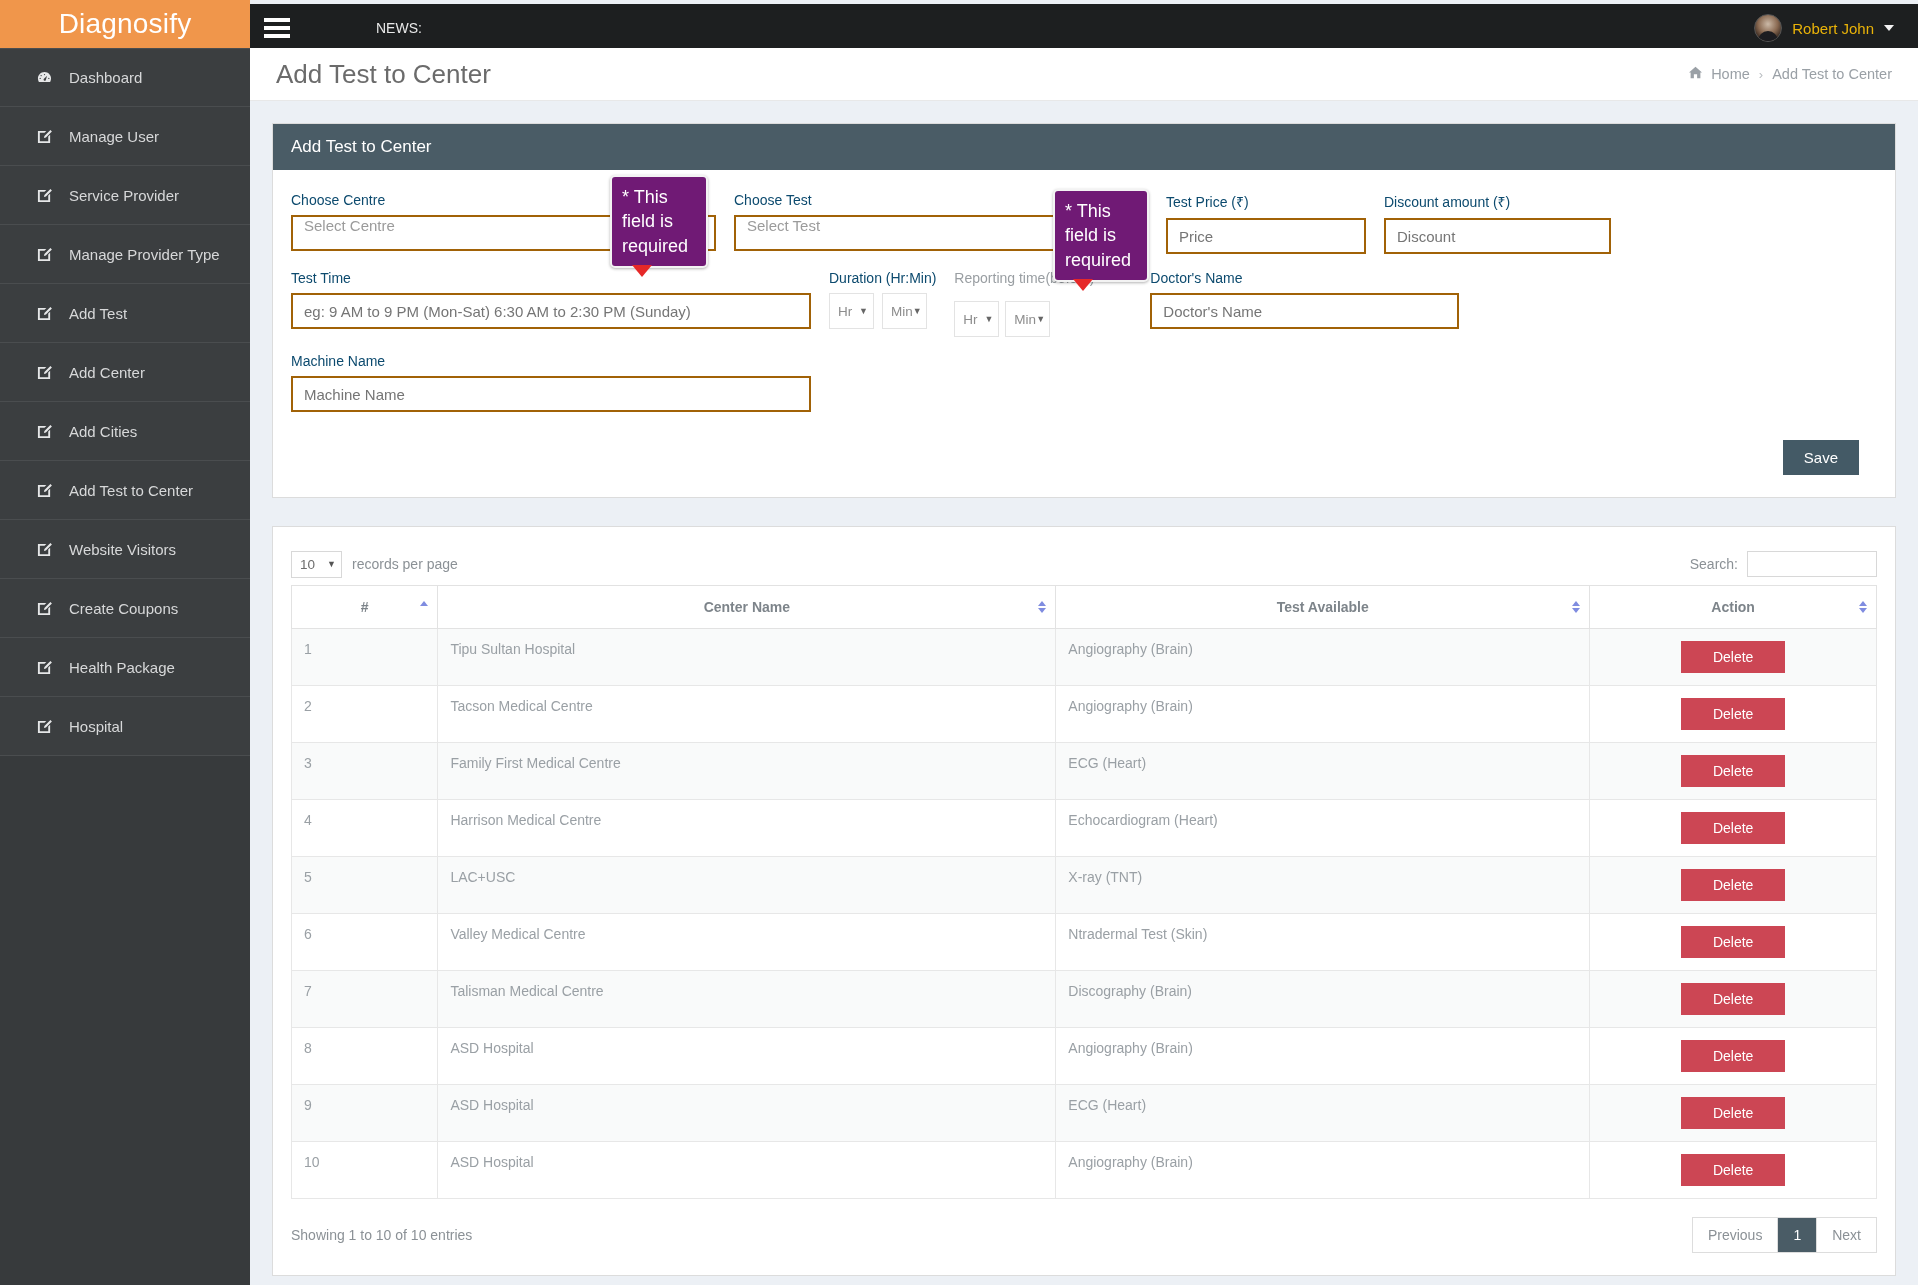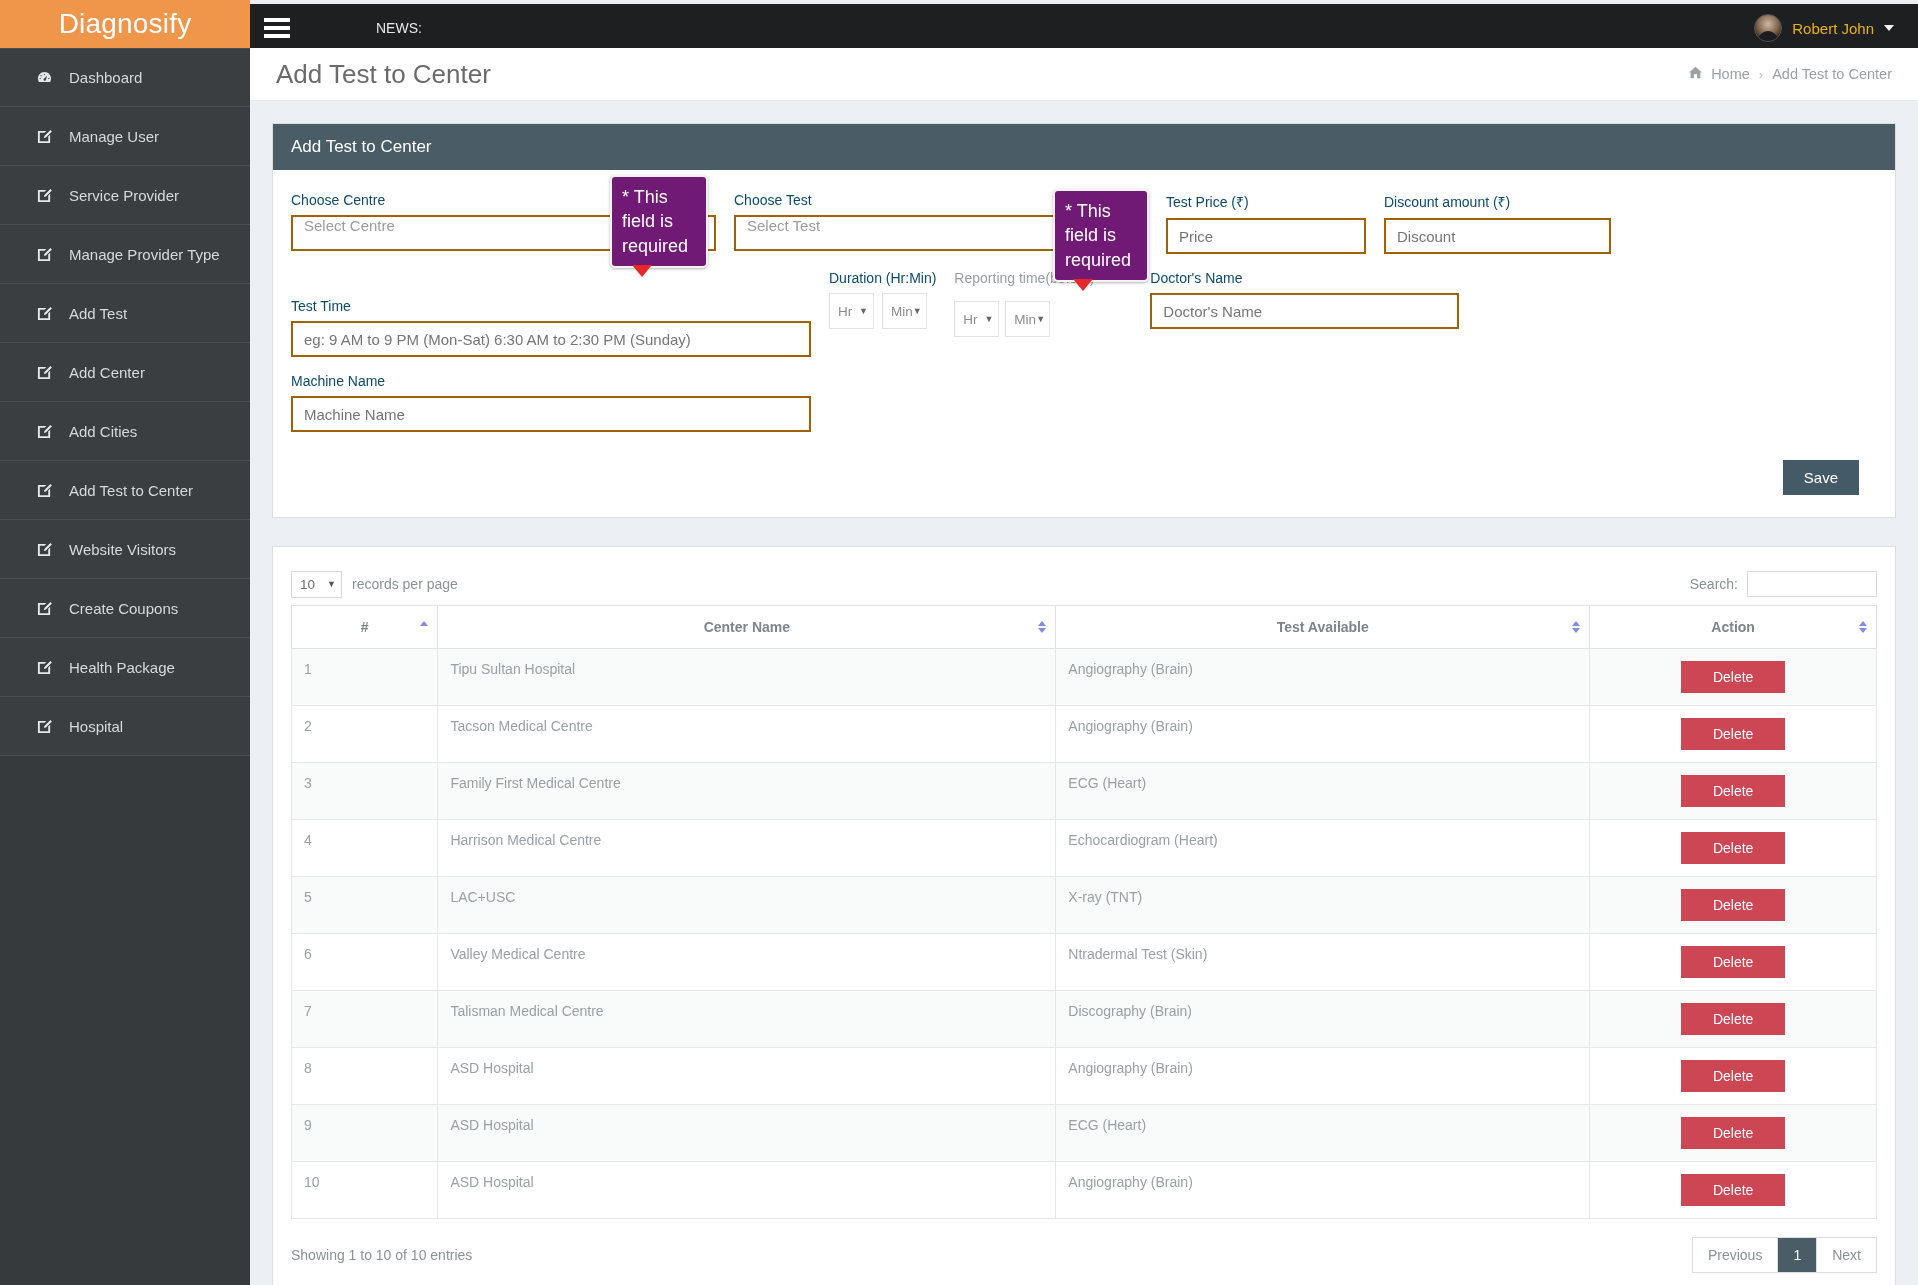--- a/index.html
+++ b/index.html
@@ -125,21 +125,21 @@
     width: 45px; height: 36px; border: 1px solid #e3e3e3; background: #fff;
     display: flex; align-items: center; justify-content: space-between;
     padding: 0 5px 0 8px; font-size: 13.5px; color: #8d8d8d; cursor: pointer;
   }
   .small-sel .tri { font-size: 9px; color: #666; }
 
   .w-choose-centre { width: 443px; }
   .w-choose-test   { width: 432px; }
   .w-price         { width: 218px; }
   .w-discount      { width: 245px; }
-  .w-test-time     { width: 538px; margin-top: 28px; }
+  .w-test-time     { width: 538px; }
   .w-doctor        { width: 327px; }
   .w-machine       { width: 538px; }
 
   .dur-group { display: flex; gap: 8px; align-items: flex-end; }
   .rep-label {
     font-size: 14px; color: #999ea2; padding-bottom: 9px; white-space: nowrap;
   }
   .rep-block { display: flex; flex-wrap: wrap; width: 178px; align-items: flex-end; gap: 6px; }
 
   .save-row { display: flex; justify-content: flex-end; padding-right: 18px; margin-top: 12px; }

